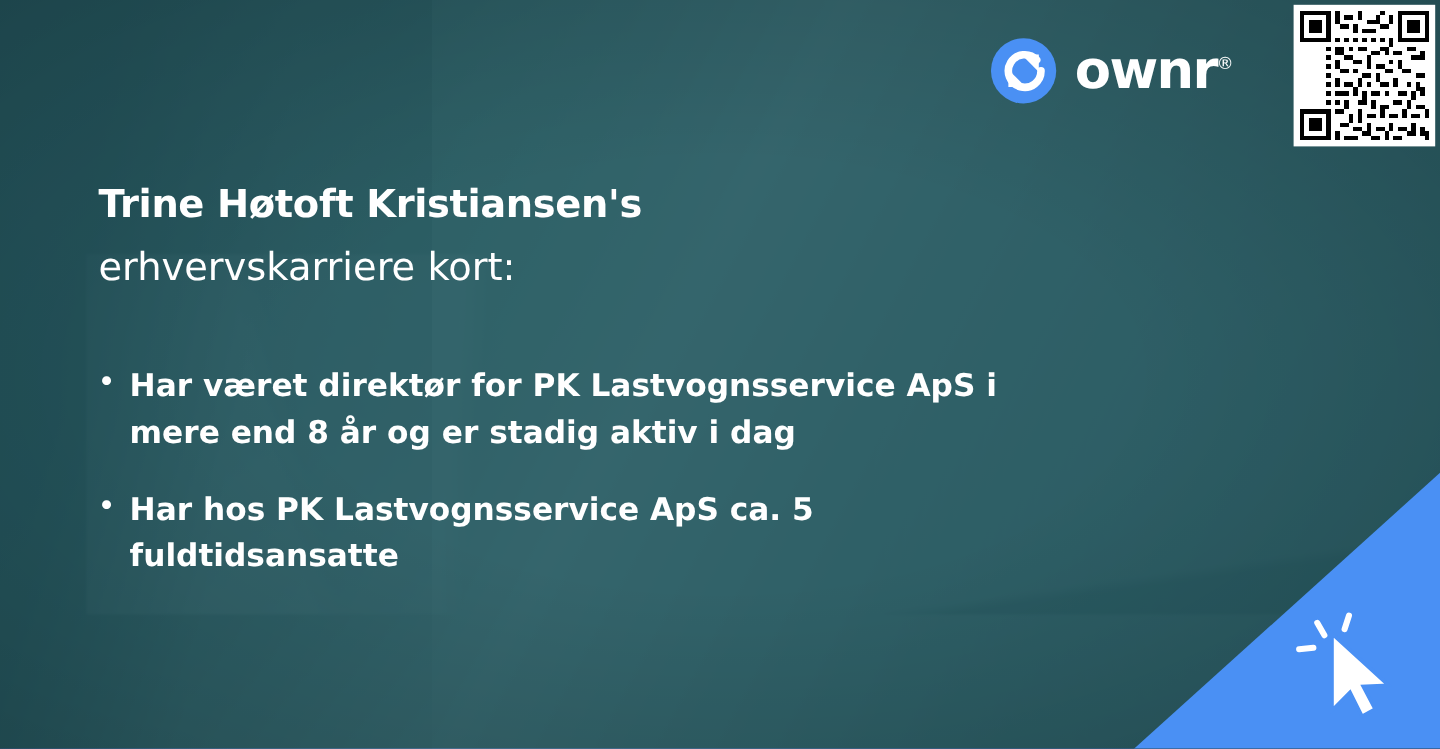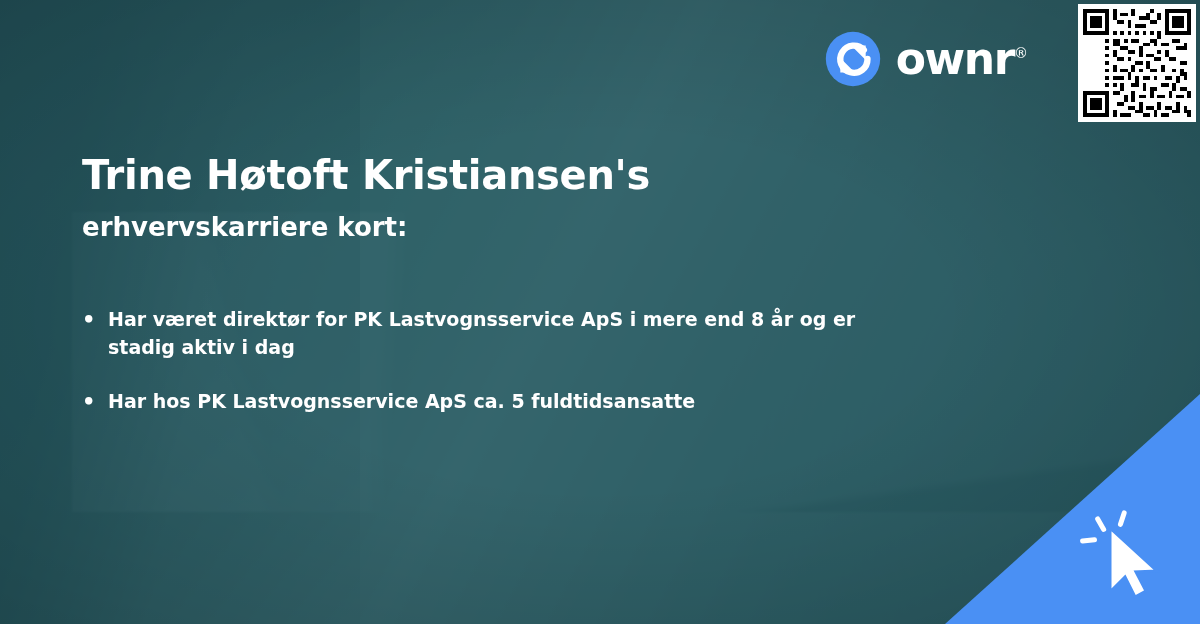--- a/index.html
+++ b/index.html
@@ -124,41 +124,41 @@
   .qr svg { display: block; }
   
   .content {
     position: absolute;
     left: 82px;
     top: 152px;
     right: 140px;
   }
   .headline {
     color: #ffffff;
-    font-size: 40px;
+    font-size: 32px;
     font-weight: bold;
     line-height: 1.15;
     margin: 0;
     letter-spacing: -0.3px;
   }
   .subhead {
     color: #ffffff;
-    font-size: 26px;
-    font-weight: bold;
+    font-size: 32px;
+    font-weight: normal;
     line-height: 1.2;
     margin: 14px 0 0 0;
   }
   .bullets {
     margin: 62px 0 0 0;
     padding: 0;
     list-style: none;
   }
   .bullets li {
     color: #ffffff;
-    font-size: 19px;
+    font-size: 26px;
     font-weight: bold;
     line-height: 1.48;
     margin-bottom: 26px;
     padding-left: 26px;
     position: relative;
     max-width: 800px;
   }
   .bullets li:before {
     content: "\2022";
     position: absolute;

